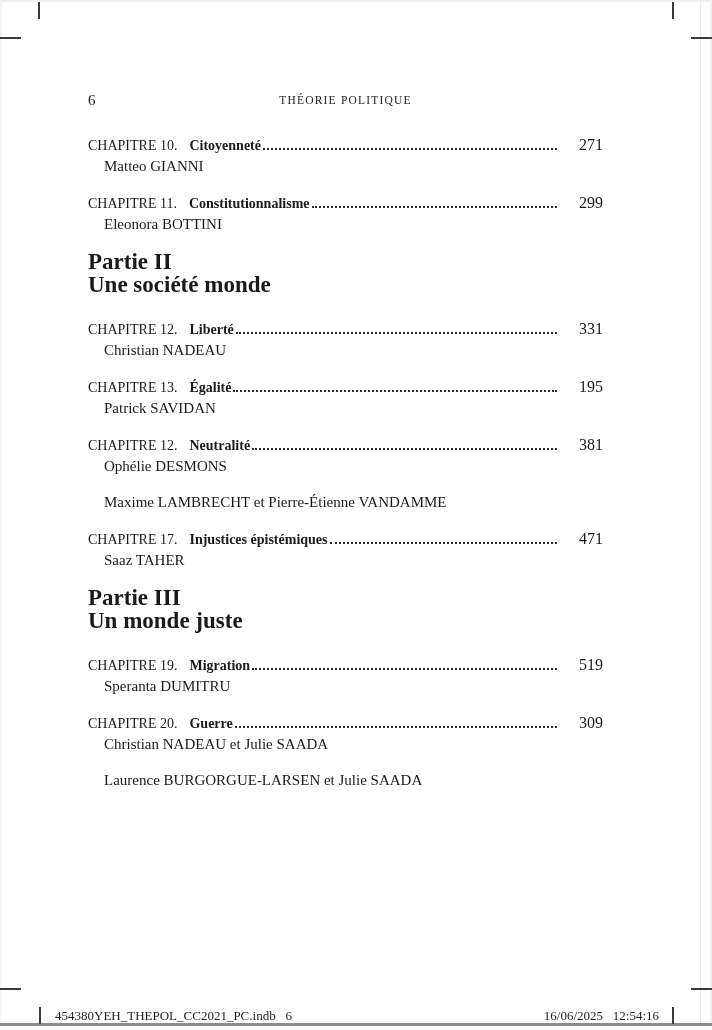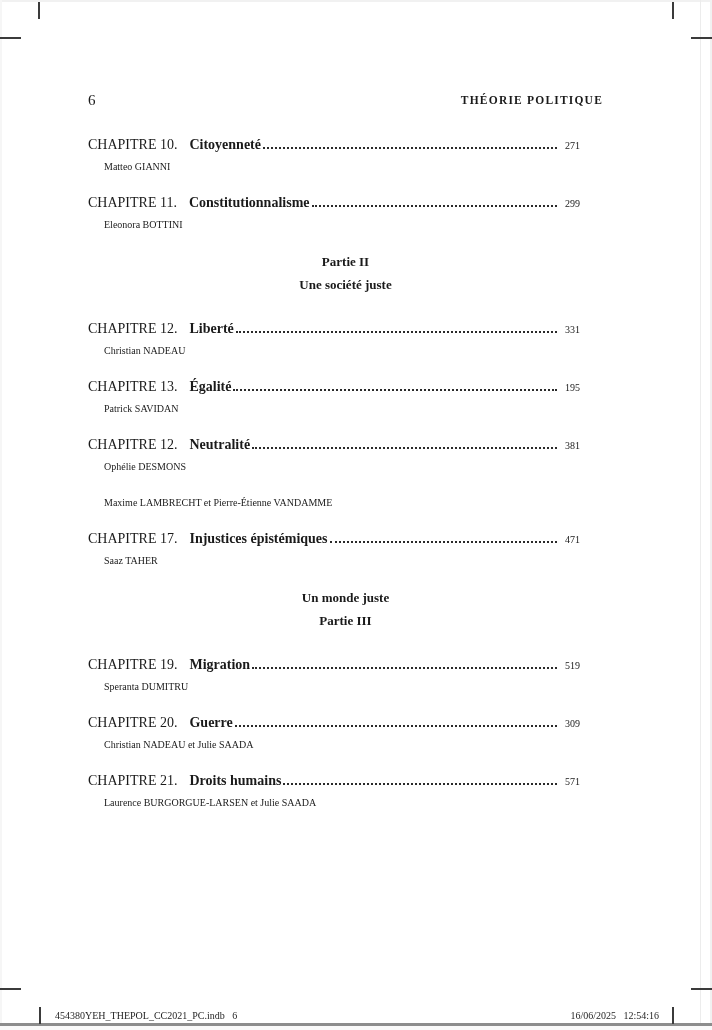--- a/index.html
+++ b/index.html
@@ -30,39 +30,39 @@
   .crop.br-h { left: 691px; top: 988px;  width: 21px; height: 2px;  }
   .crop.bl-v { left: 39px;  top: 1007px; width: 2px;  height: 17px; }
   .crop.br-v { left: 672px; top: 1007px; width: 2px;  height: 17px; }
 
   
   .content { position: absolute; left: 88px; top: 92px; width: 515px; }
 
   .running-header { position: relative; height: 16px; margin-bottom: 26px; }
   .folio { position: absolute; left: 0; top: 0; font-size: 15px; line-height: 16px; }
   .running-title {
-    display: block; text-align: right;
-    font-size: 11.5px; line-height: 16px; letter-spacing: 1.2px; font-weight: bold;
+    display: block; text-align: center;
+    font-size: 11.5px; line-height: 16px; letter-spacing: 1.2px;
   }
 
   .toc-entry { margin-bottom: 15px; }
   .toc-row { display: flex; align-items: baseline; line-height: 21px; font-size: 14px; }
   .chapter-label { white-space: pre; }
   .chapter-title { font-weight: bold; margin-left: 12px; white-space: pre; }
   .dot-leader { flex: 1 1 auto; border-bottom: 2px dotted #2a2a2a; margin: 0 8px 4px 2px; min-width: 20px; }
-  .page-num { flex: 0 0 38px; font-size: 10px; }
-  .authors-line { padding-left: 16px; line-height: 21px; font-size: 10px; white-space: pre; }
+  .page-num { flex: 0 0 38px; text-align: right; font-size: 16px; }
+  .authors-line { padding-left: 16px; line-height: 21px; font-size: 15px; white-space: pre; }
 
-  .part-heading { text-align: center; font-weight: bold; font-size: 13px; line-height: 23px; margin: 2px 0 22px 0; }
+  .part-heading { font-weight: bold; font-size: 23px; line-height: 23px; margin: 2px 0 22px 0; }
 
   
   .slug-footer {
     position: absolute; left: 55px; top: 1009px; width: 604px;
     display: flex; justify-content: space-between;
-    font-size: 10px; line-height: 14px; color: #1f1f1f; align-items: center;
+    font-size: 13px; line-height: 14px; color: #1f1f1f; align-items: center;
   }
   .slug-footer span { white-space: pre; }
 </style>
 </head>
 <body>
 
 <div class="edge-top"></div>
 <div class="edge-left"></div>
 <div class="page-shadow-line"></div>
 <div class="edge-right"></div>
@@ -100,21 +100,21 @@
       <span class="chapter-label">CHAPITRE 11.</span>
       <span class="chapter-title">Constitutionnalisme</span>
       <span class="dot-leader"></span>
       <span class="page-num">299</span>
     </div>
     <div class="authors-line">Eleonora BOTTINI</div>
   </div>
 
   <div class="part-heading">
     <div>Partie II</div>
-    <div>Une société juste</div>
+    <div>Une société monde</div>
   </div>
 
   <div class="toc-entry">
     <div class="toc-row">
       <span class="chapter-label">CHAPITRE 12.</span>
       <span class="chapter-title">Liberté</span>
       <span class="dot-leader"></span>
       <span class="page-num">331</span>
     </div>
     <div class="authors-line">Christian NADEAU</div>
@@ -150,22 +150,22 @@
       <span class="chapter-label">CHAPITRE 17.</span>
       <span class="chapter-title">Injustices épistémiques</span>
       <span class="dot-leader"></span>
       <span class="page-num">471</span>
     </div>
     <div class="authors-line">Saaz TAHER</div>
   </div>
 
 
   <div class="part-heading">
+    <div>Partie III</div>
     <div>Un monde juste</div>
-    <div>Partie III</div>
   </div>
 
   <div class="toc-entry">
     <div class="toc-row">
       <span class="chapter-label">CHAPITRE 19.</span>
       <span class="chapter-title">Migration</span>
       <span class="dot-leader"></span>
       <span class="page-num">519</span>
     </div>
     <div class="authors-line">Speranta DUMITRU</div>
@@ -175,26 +175,20 @@
     <div class="toc-row">
       <span class="chapter-label">CHAPITRE 20.</span>
       <span class="chapter-title">Guerre</span>
       <span class="dot-leader"></span>
       <span class="page-num">309</span>
     </div>
     <div class="authors-line">Christian NADEAU et Julie SAADA</div>
   </div>
 
   <div class="toc-entry">
-    <div class="toc-row">
-      <span class="chapter-label">CHAPITRE 21.</span>
-      <span class="chapter-title">Droits humains</span>
-      <span class="dot-leader"></span>
-      <span class="page-num">571</span>
-    </div>
     <div class="authors-line">Laurence BURGORGUE-LARSEN et Julie SAADA</div>
   </div>
 
 </div>
 
 <div class="slug-footer">
   <span>454380YEH_THEPOL_CC2021_PC.indb   6</span>
   <span>16/06/2025   12:54:16</span>
 </div>
 

